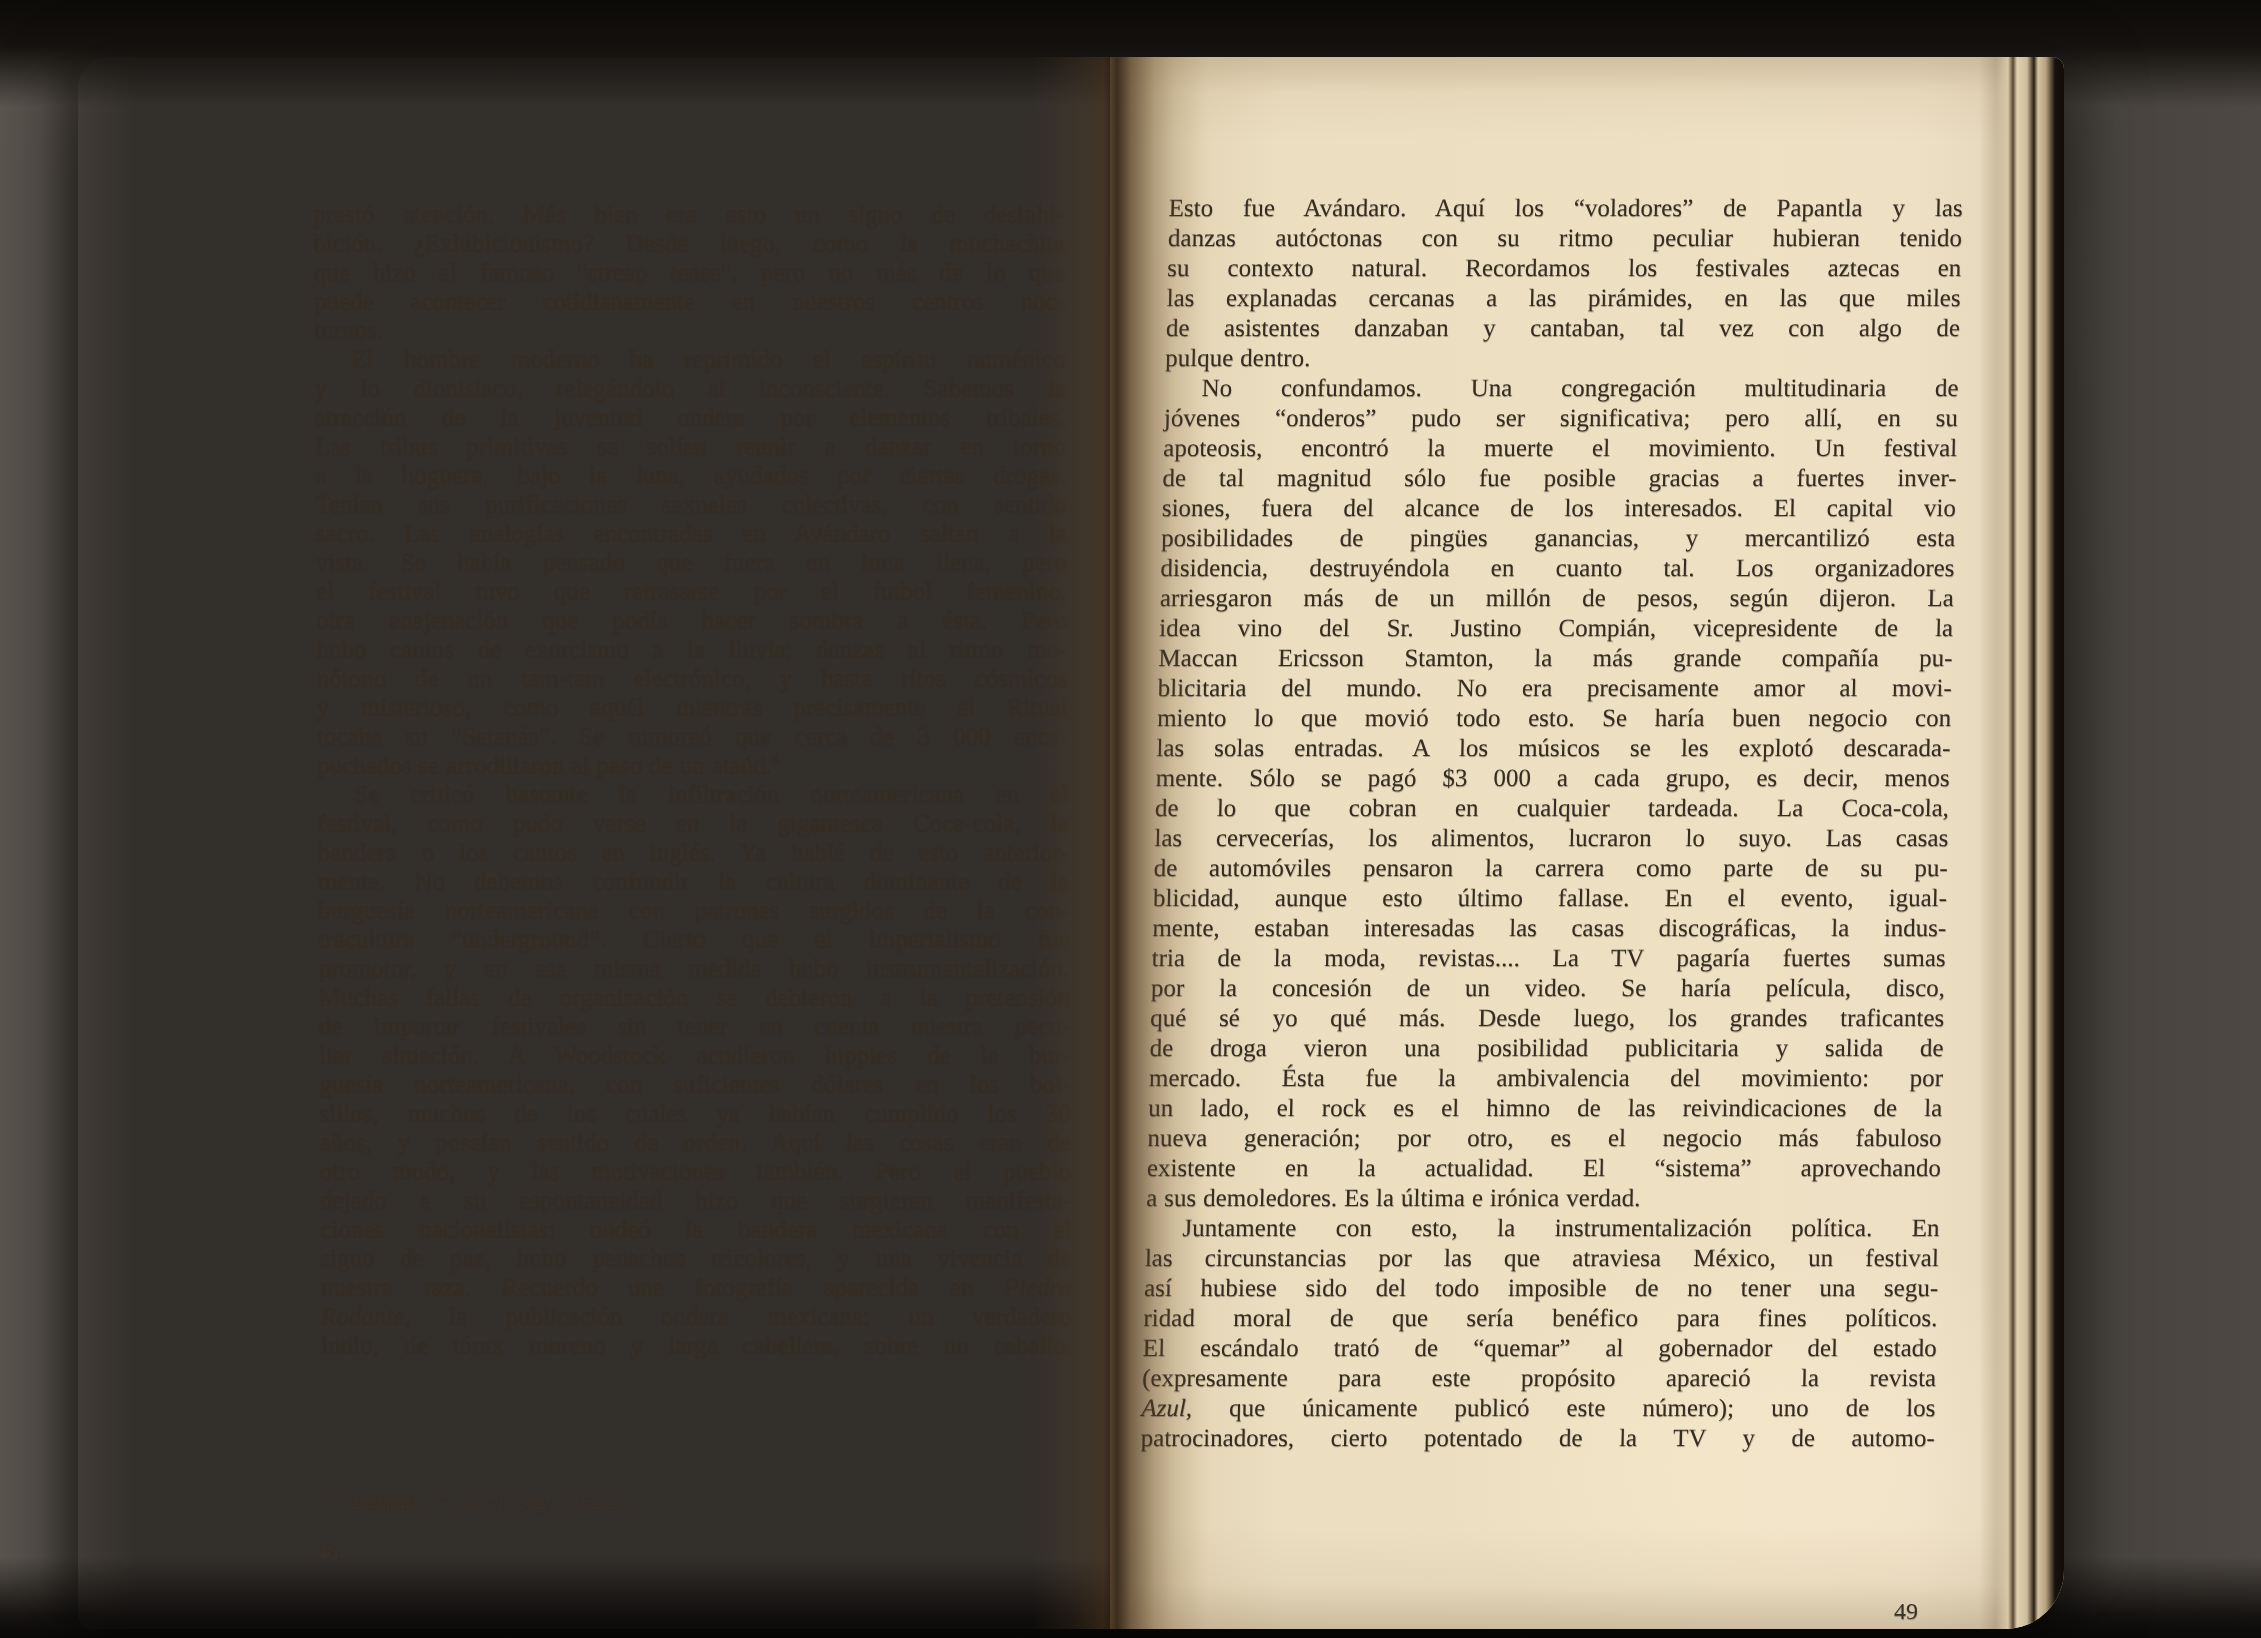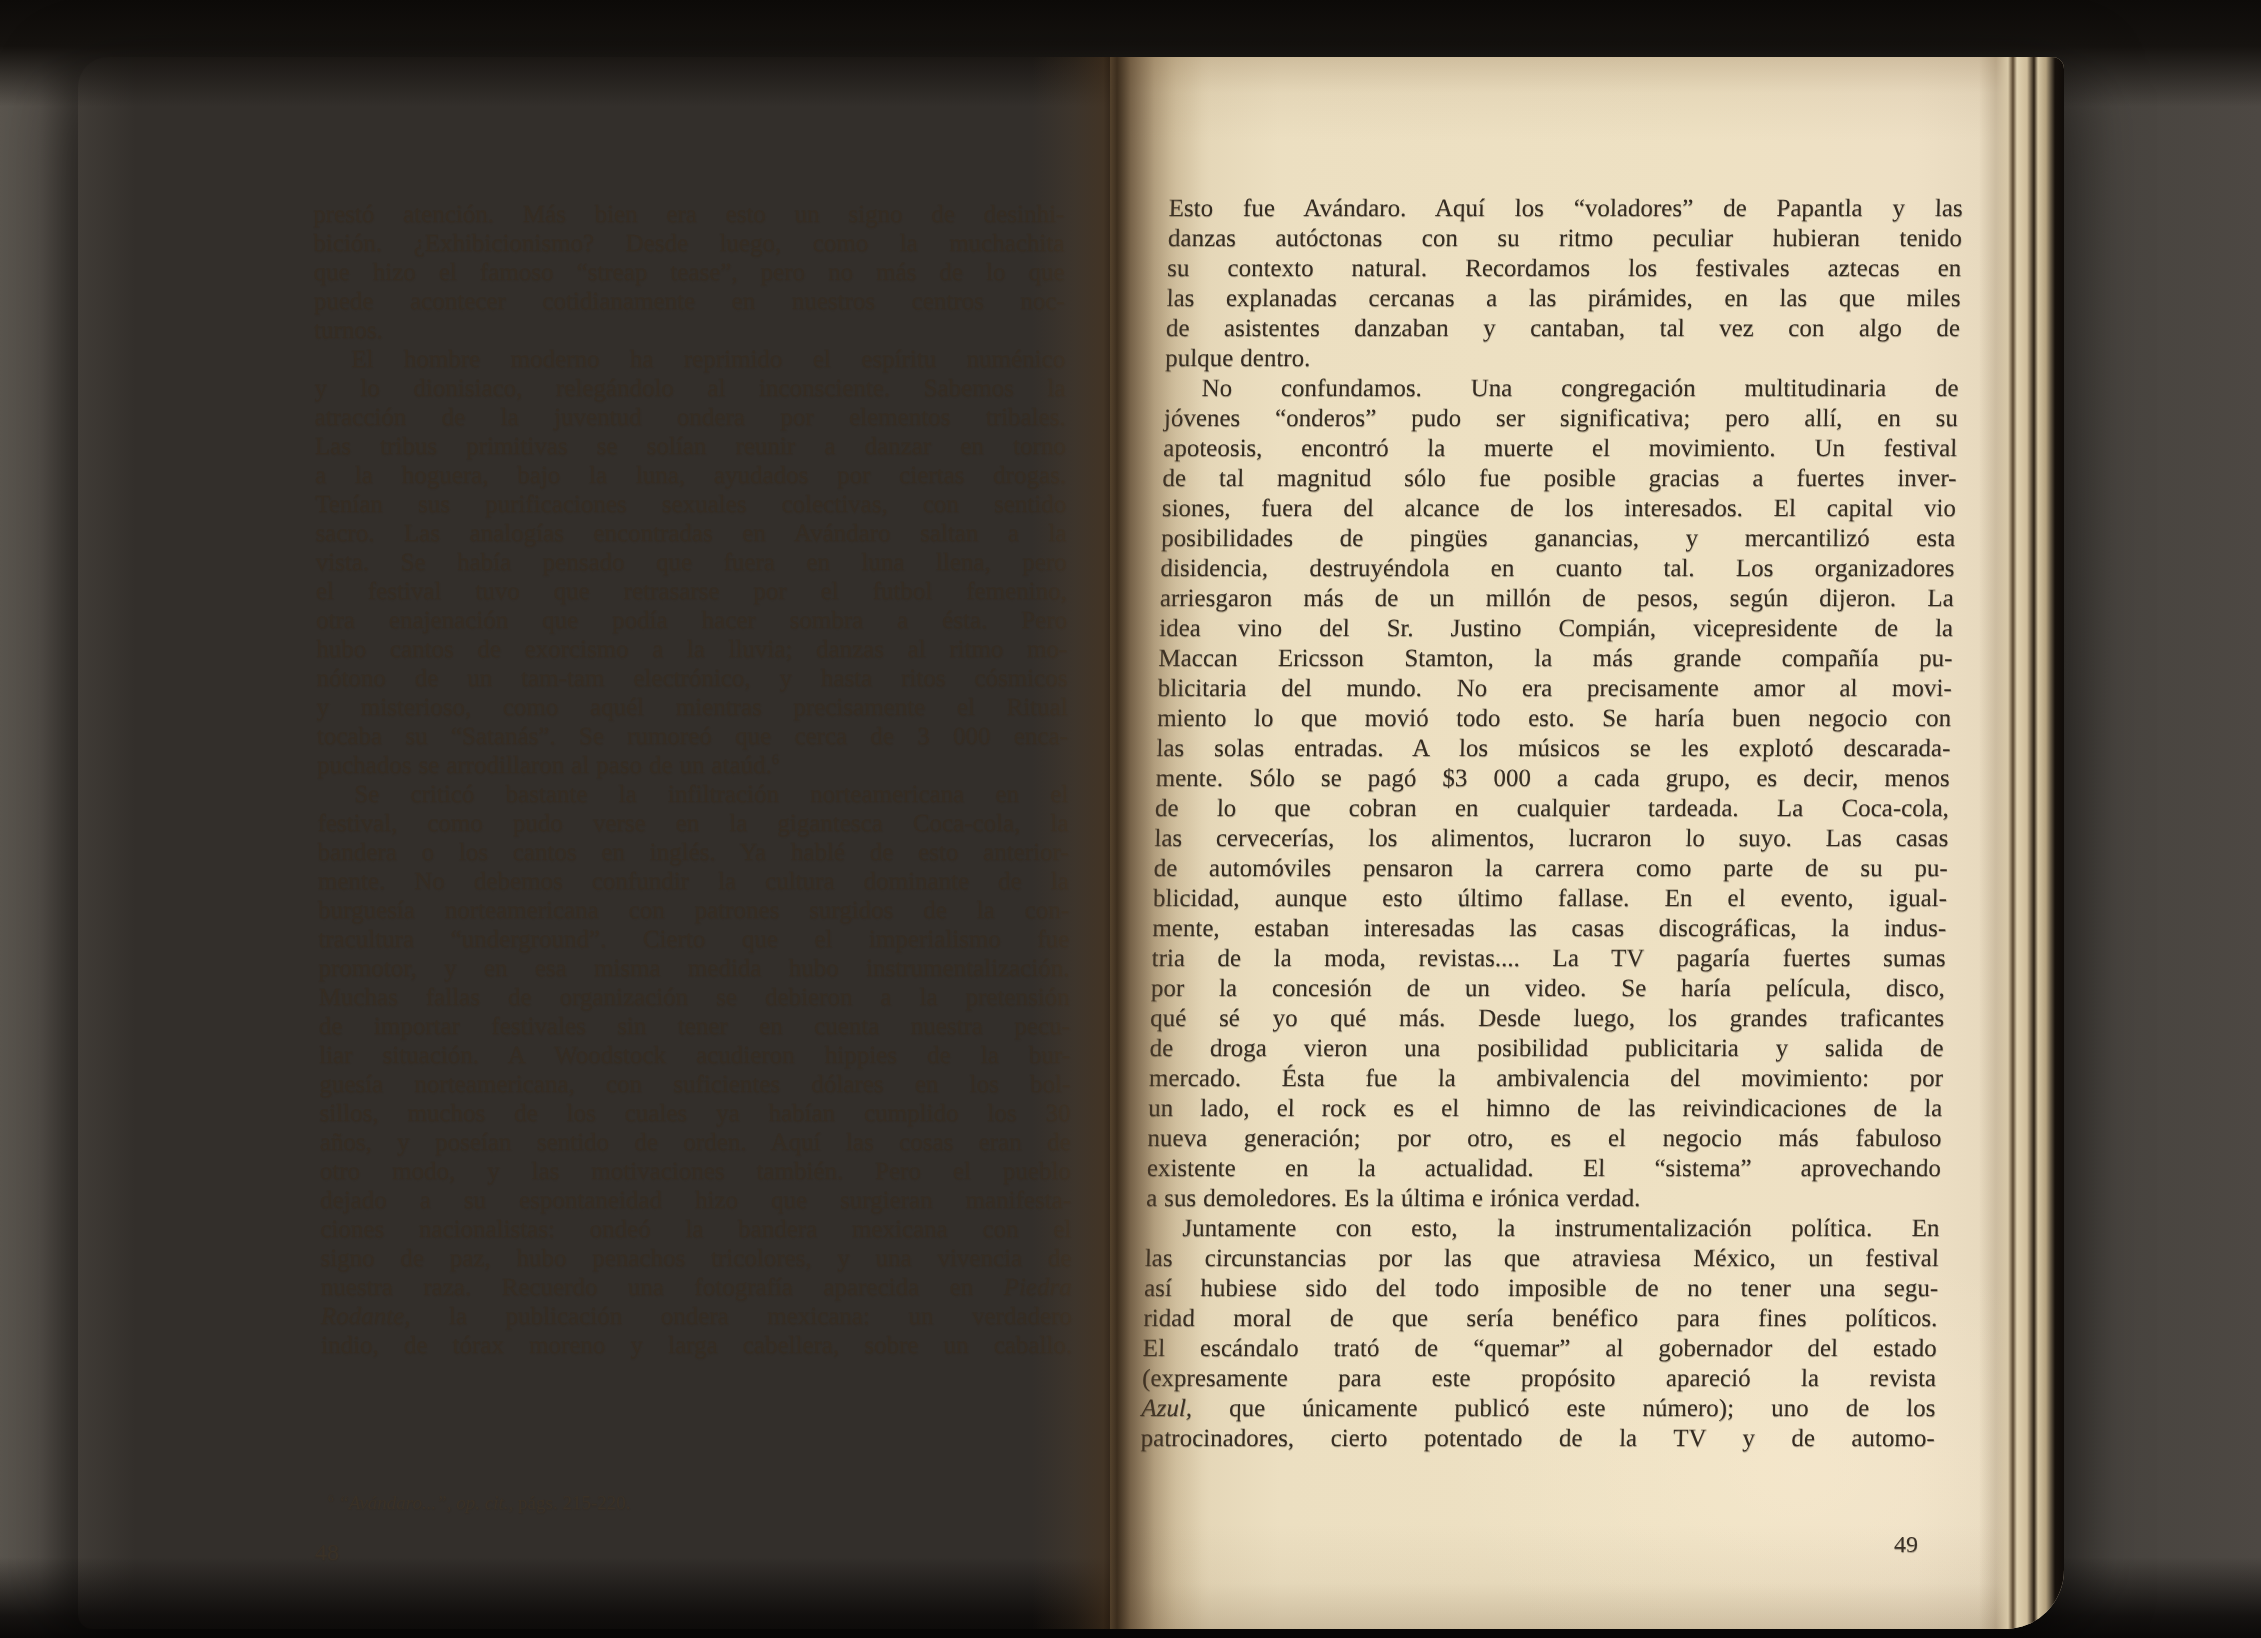--- a/index.html
+++ b/index.html
@@ -71,21 +71,21 @@
   .sup{ vertical-align:super; font-size:58%; line-height:0; }
 
   .footnote{ position:absolute; left:250px; top:1434px; width:653px;
     font-size:19px; line-height:23.5px; color:#3a3126;
     text-shadow:0.3px 0.5px 0.7px rgba(52,42,32,.4); }
   .footnote .line, .footnote .line.pend{ text-align:left; text-align-last:left; }
 
   .pagenum{ position:absolute; font-size:24px; color:#3a3126;
     text-shadow:0.3px 0.5px 0.7px rgba(52,42,32,.4); }
   .pagenum.pnleft{ left:237px; top:1482px; }
-  .pagenum.pnright{ left:784px; top:1474px; }
+  .pagenum.pnright{ left:784px; top:1541px; }
 </style>
 </head>
 <body>
 
 <div class="scene">
   <div class="book">
 
     <div class="page left">
       <div class="textblock tleft">
           <div class="para">

